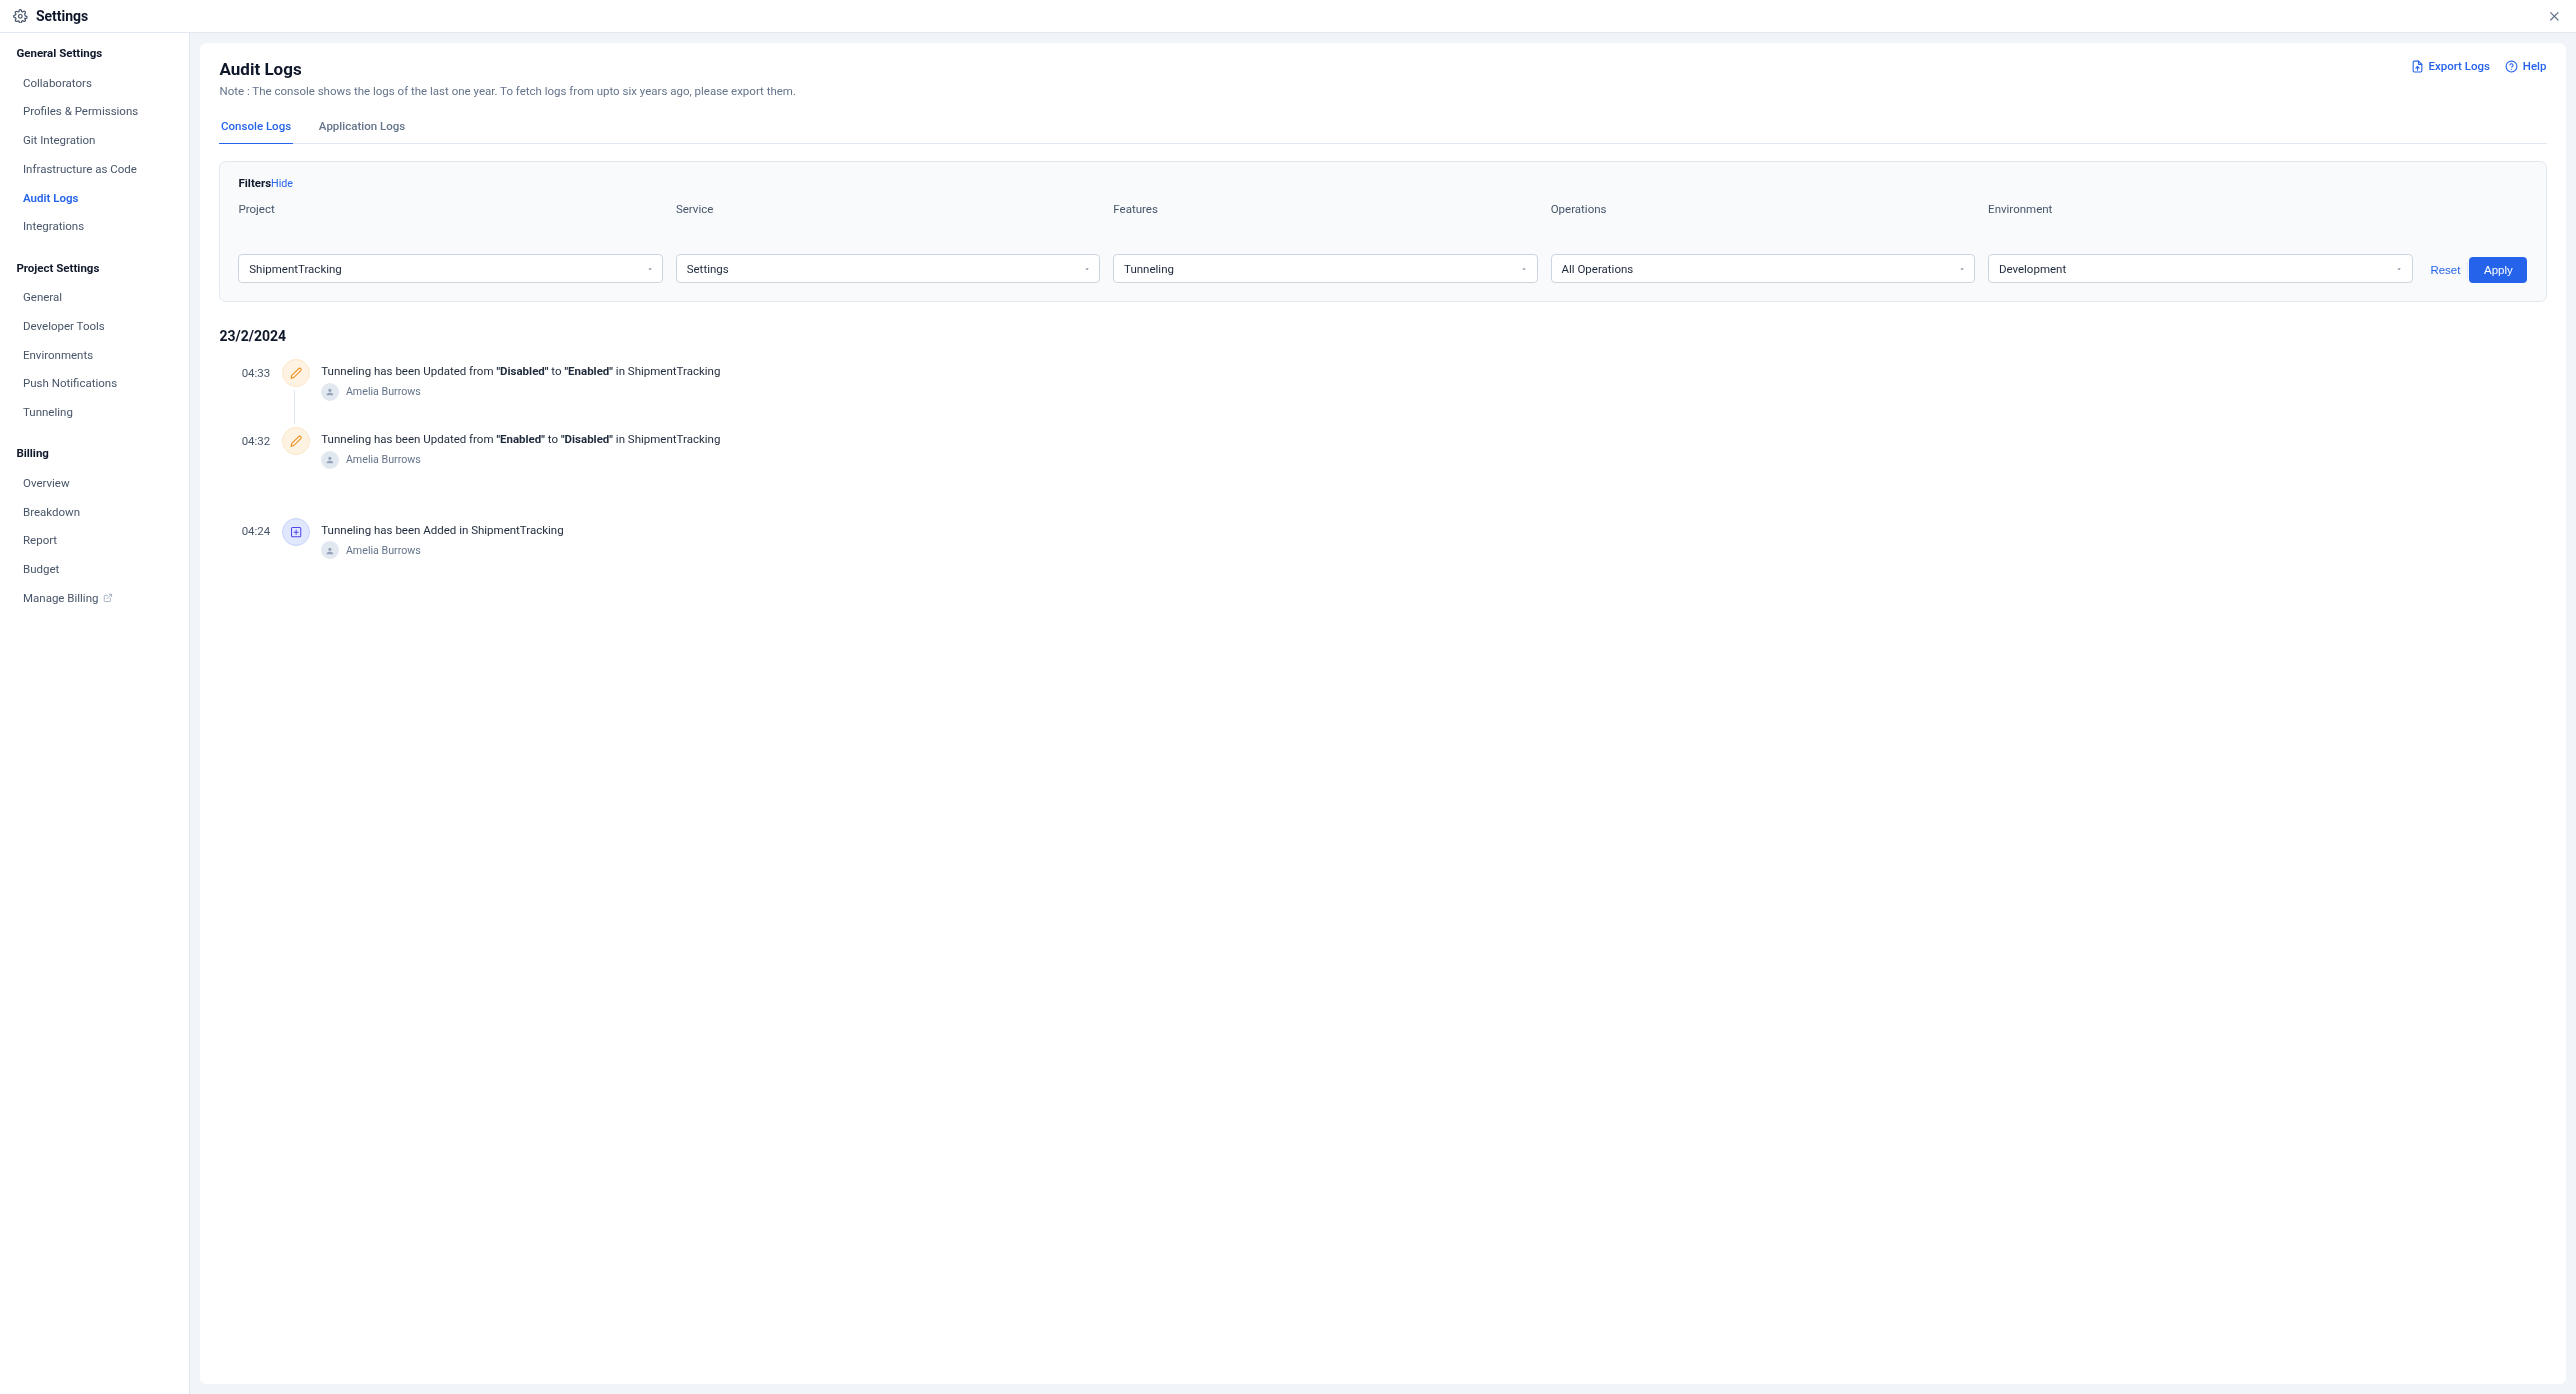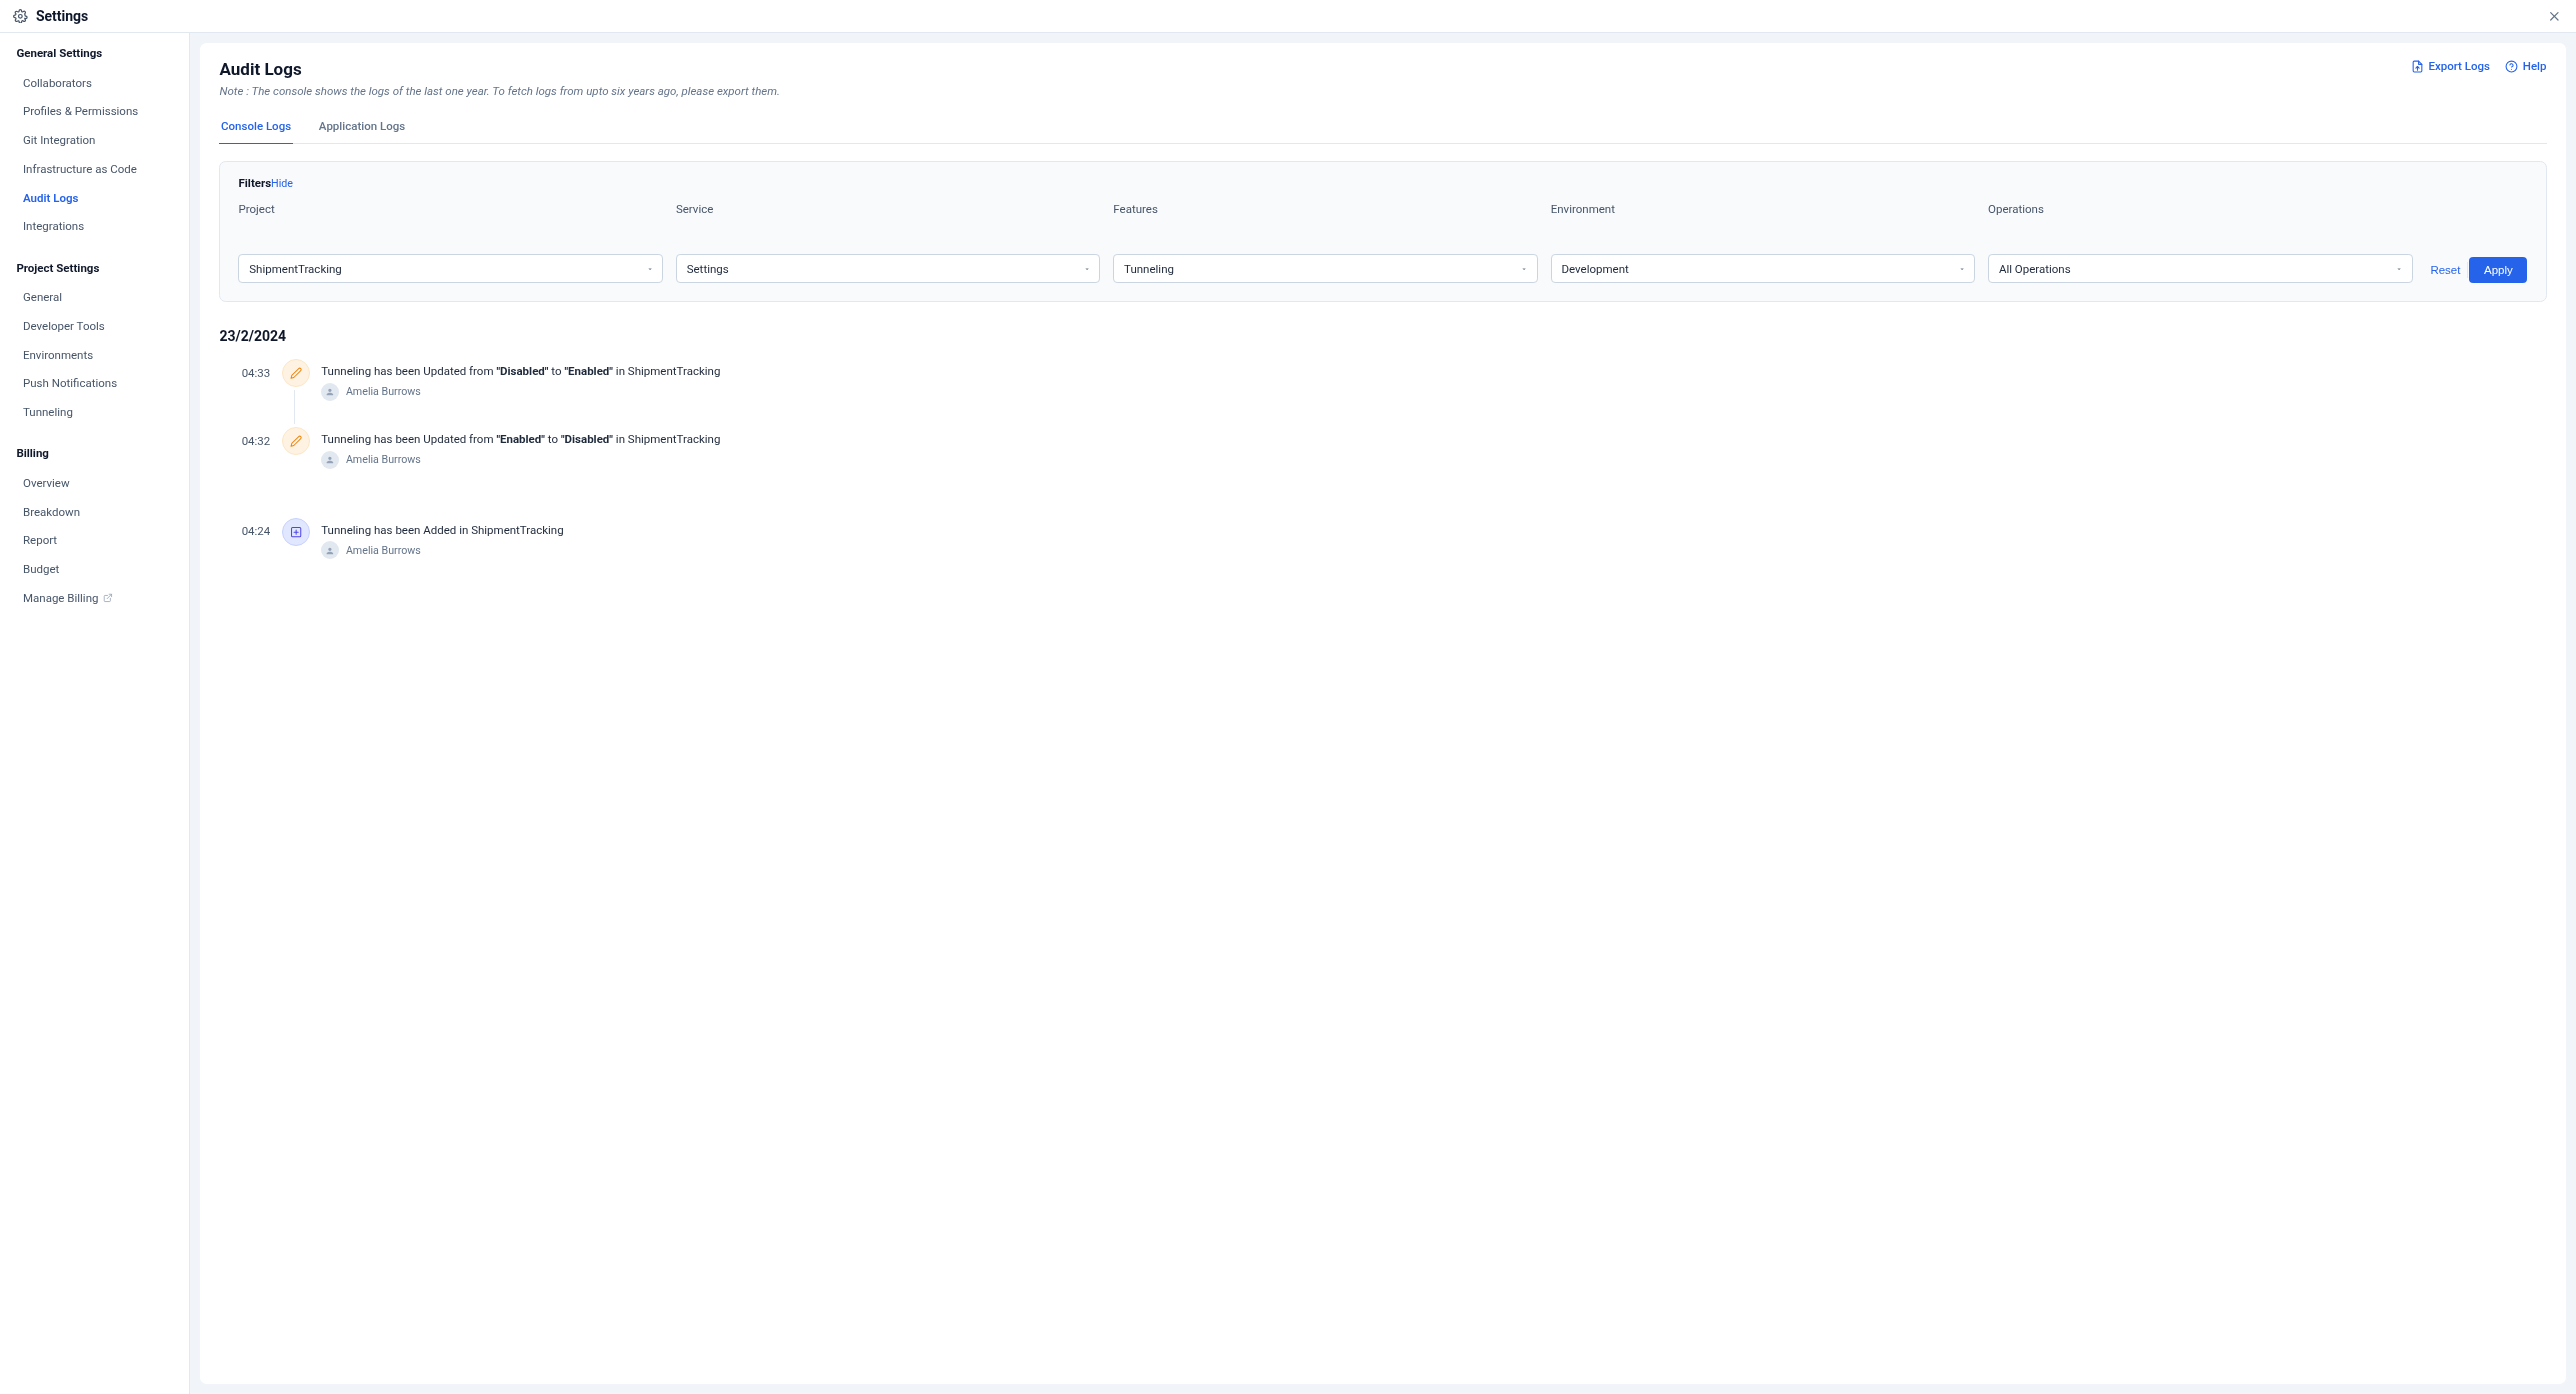--- a/index.html
+++ b/index.html
@@ -93,21 +93,20 @@
   }
   .page-title {
     font-size: 17px;
     font-weight: 700;
     color: #0f172a;
     margin-bottom: 4.9px;
   }
   .page-note {
     font-size: 11.5px;
     color: #64748b;
-    font-style: italic;
   }
   .page-actions {
     display: flex;
     align-items: center;
     gap: 15px;
   }
   .action-link {
     display: flex;
     align-items: center;
     gap: 4.9px;
@@ -456,32 +455,32 @@
             <div class="filter-field">
               <label class="filter-label">Features</label>
               <div class="filter-select">
                 <span>Tunneling</span>
                 <svg class="caret" viewBox="0 0 24 24" fill="currentColor">
                   <path d="M7 10l5 5 5-5z"></path>
                 </svg>
               </div>
             </div>
             <div class="filter-field">
+              <label class="filter-label">Operations</label>
+              <div class="filter-select">
+                <span>All Operations</span>
+                <svg class="caret" viewBox="0 0 24 24" fill="currentColor">
+                  <path d="M7 10l5 5 5-5z"></path>
+                </svg>
+              </div>
+            </div>
+            <div class="filter-field">
               <label class="filter-label">Environment</label>
               <div class="filter-select">
                 <span>Development</span>
-                <svg class="caret" viewBox="0 0 24 24" fill="currentColor">
-                  <path d="M7 10l5 5 5-5z"></path>
-                </svg>
-              </div>
-            </div>
-            <div class="filter-field">
-              <label class="filter-label">Operations</label>
-              <div class="filter-select">
-                <span>All Operations</span>
                 <svg class="caret" viewBox="0 0 24 24" fill="currentColor">
                   <path d="M7 10l5 5 5-5z"></path>
                 </svg>
               </div>
             </div>
             <div class="filter-btns">
               <button class="btn-reset">Reset</button>
               <div class="filter-divider"></div>
               <button class="btn-apply">Apply</button>
             </div>

